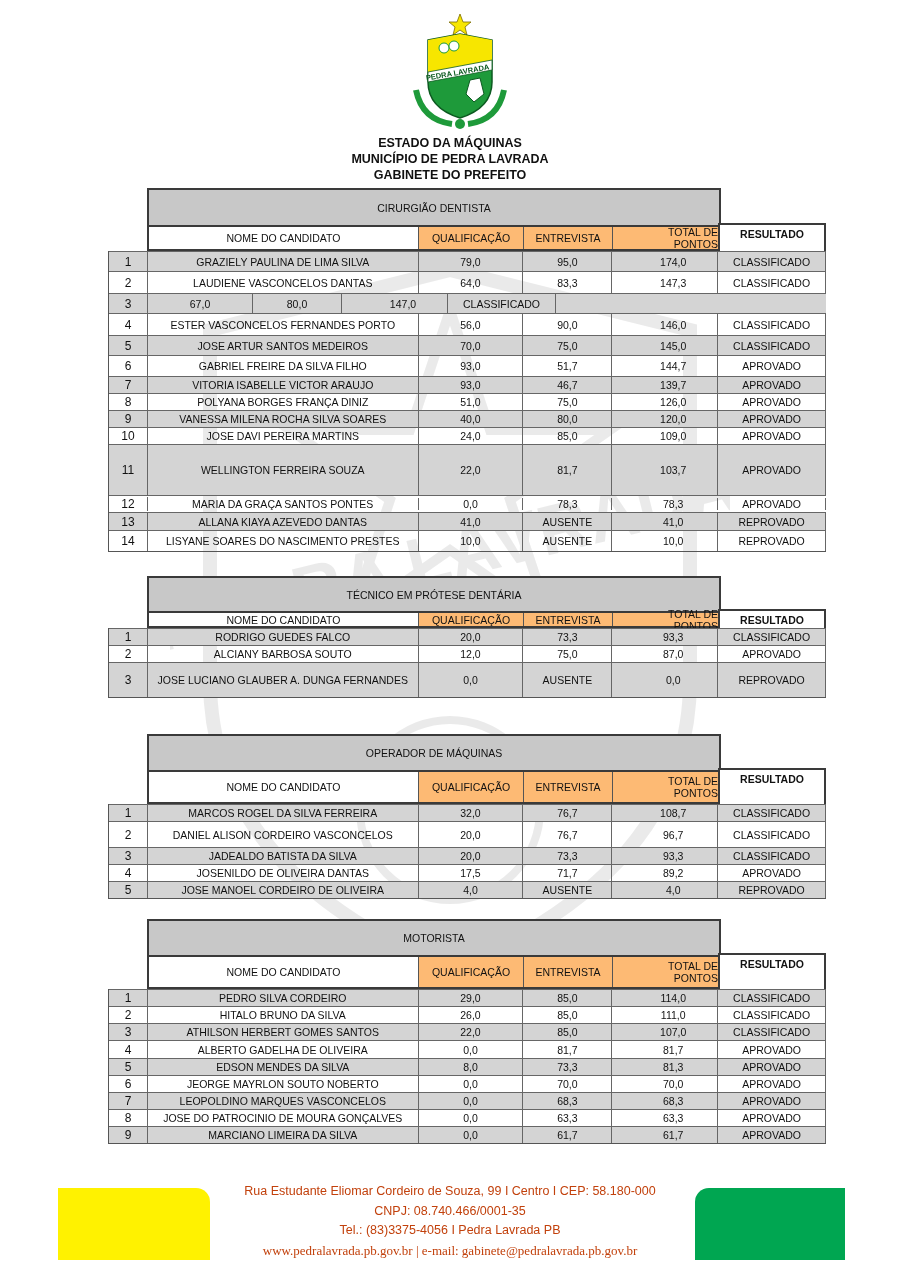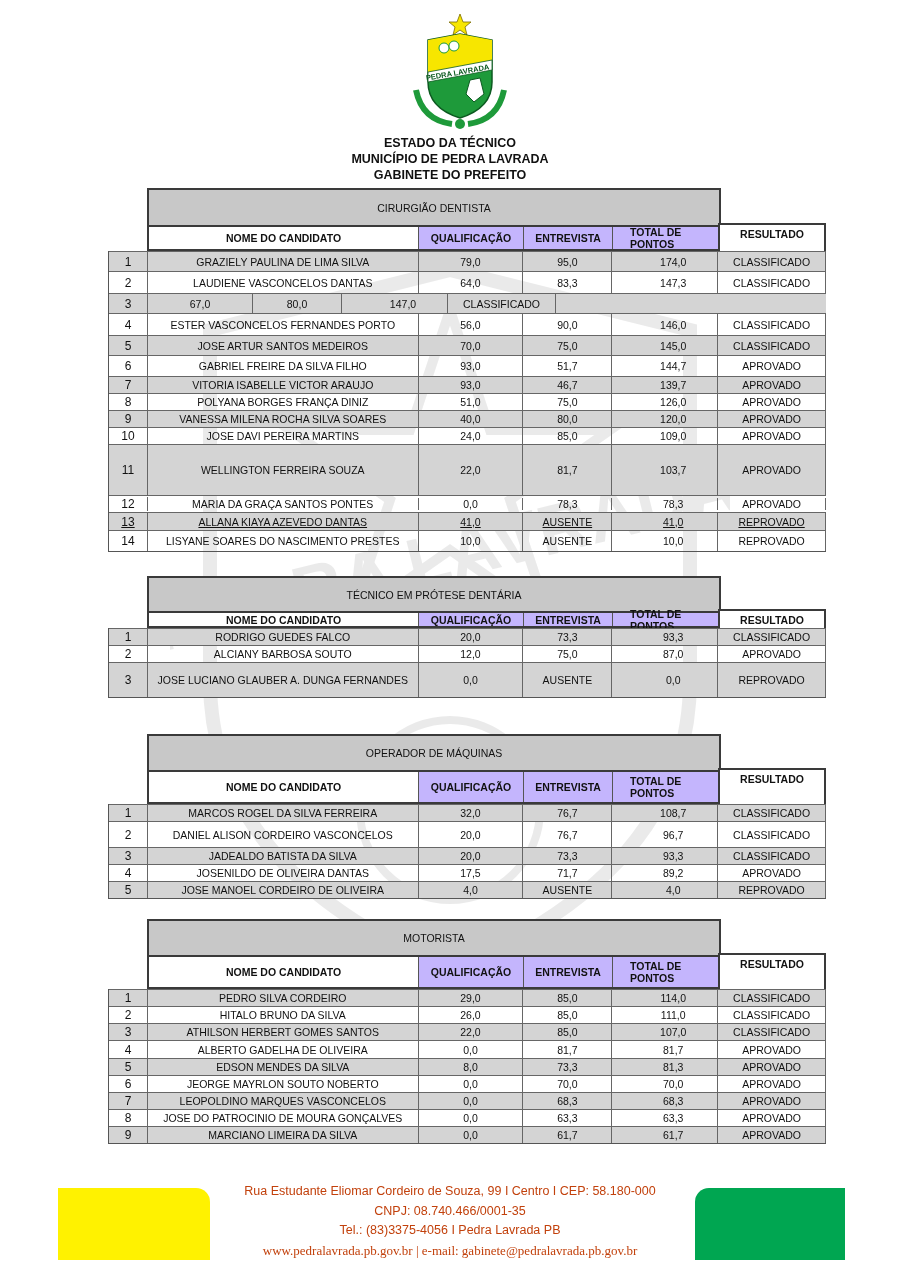--- a/index.html
+++ b/index.html
@@ -3,23 +3,23 @@
 <meta charset="utf-8">
 <style>
   * { box-sizing: border-box; margin: 0; padding: 0; }
   body { width: 900px; height: 1273px; background: #ffffff; position: relative; font-family: "Liberation Sans", "DejaVu Sans", sans-serif; color: #111; overflow: hidden; }
   .watermark { position: absolute; left: 170px; top: 250px; width: 560px; height: 800px; opacity: 0.08; pointer-events: none; }
   .logo { position: absolute; left: 408px; top: 12px; width: 104px; height: 120px; }
   .heading { position: absolute; top: 135px; left: 0; width: 900px; text-align: center; font-weight: bold; font-size: 12.5px; line-height: 16px; }
   .section { position: absolute; left: 108px; width: 718px; }
   .title-box { position: absolute; left: 39px; width: 574px; background: #c8c8c8; border: 2px solid #3a3a3a; border-bottom: none; display: flex; align-items: center; justify-content: center; font-size: 10.5px; }
   .hdr-row { position: absolute; left: 39px; width: 679px; display: flex; border-top: 2px solid #3a3a3a; border-bottom: 2px solid #3a3a3a; }
-  .hdr-row div { display: flex; align-items: center; justify-content: center; font-weight: bold; font-size: 10.5px; border-left: 1px solid #555; }
+  .hdr-row div { display: flex; align-items: center; justify-content: center; font-weight: normal; font-size: 10.5px; border-left: 1px solid #555; text-align: right; }
   .hdr-row div:first-child { border-left: 2px solid #3a3a3a; }
-  .hdr-row .qual, .hdr-row .entr, .hdr-row .tot { background: #c4b5fd; }
+  .hdr-row .qual, .hdr-row .entr, .hdr-row .tot { background: #fdba74; }
   .hdr-row .nome { background: #fff; }
   .res-hdr { position: absolute; left: 610px; width: 108px; border: 2px solid #3a3a3a; border-bottom: none; background: #fff; display: flex; justify-content: center; font-weight: bold; font-size: 10.5px; padding-top: 3px; }
   .rows { position: absolute; left: 0; width: 718px; border-left: 1px solid #555; border-bottom: 1px solid #555; }
   .row { display: flex; border-top: 1px solid #666; }
   .row.odd { background: #d4d4d4; }
   .row div { display: flex; align-items: center; justify-content: center; font-size: 10.5px; border-right: 1px solid #666; white-space: nowrap; }
   .c-num { width: 39px; font-size: 12px !important; }
   .c-nome { width: 271px; }
   .c-qual { width: 105px; }
   .c-entr { width: 89px; }
@@ -47,21 +47,21 @@
   <path d="M20 60 L84 48 L84 58 L20 70 Z" fill="#fff" stroke="#0c5a20" stroke-width="0.8"></path>
   <text x="50" y="63" font-size="7.5" font-weight="bold" fill="#0c5a20" transform="rotate(-10 50 63)" text-anchor="middle">PEDRA LAVRADA</text>
   <circle cx="36" cy="36" r="5" fill="#fff" stroke="#1e9a3a"></circle>
     <circle cx="46" cy="34" r="5" fill="#fff" stroke="#1e9a3a"></circle>
   <polygon points="62,68 72,66 76,82 66,90 58,82" fill="#fff" stroke="#0c5a20" stroke-width="1"></polygon>
   <path d="M8 78 Q14 108 44 112 M96 78 Q90 108 60 112" fill="none" stroke="#1e9a3a" stroke-width="6"></path>
   <circle cx="52" cy="112" r="5" fill="#1e9a3a"></circle>
 </svg>
 
 <div class="heading">
-  <div>ESTADO DA TÉCNICO</div>
+  <div>ESTADO DA MÁQUINAS</div>
   <div>MUNICÍPIO DE PEDRA LAVRADA</div>
   <div>GABINETE DO PREFEITO</div>
 </div>
 
 <div id="sections">
     <div class="section" style="top: 188px;">
       <div class="title-box" style="top: 0px; height: 37px;">CIRURGIÃO DENTISTA</div>
       <div class="hdr-row" style="top: 37px; height: 26px;">
         <div class="nome c-nome">NOME DO CANDIDATO</div>
         <div class="qual c-qual">QUALIFICAÇÃO</div>
@@ -158,21 +158,21 @@
           <div class="c-res">APROVADO</div>
         </div>
         <div class="row" style="height: 17px; align-items: center;">
           <div class="c-num">12</div>
           <div class="c-nome">MARIA DA GRAÇA SANTOS PONTES</div>
           <div class="c-qual">0,0</div>
           <div class="c-entr">78,3</div>
           <div class="c-tot">78,3</div>
           <div class="c-res">APROVADO</div>
         </div>
-        <div class="row odd" style="height: 18px; text-decoration: underline;">
+        <div class="row odd" style="height: 18px;">
           <div class="c-num">13</div>
           <div class="c-nome">ALLANA KIAYA AZEVEDO DANTAS</div>
           <div class="c-qual">41,0</div>
           <div class="c-entr">AUSENTE</div>
           <div class="c-tot">41,0</div>
           <div class="c-res">REPROVADO</div>
         </div>
         <div class="row" style="height: 21px;">
           <div class="c-num">14</div>
           <div class="c-nome">LISYANE SOARES DO NASCIMENTO PRESTES</div>

